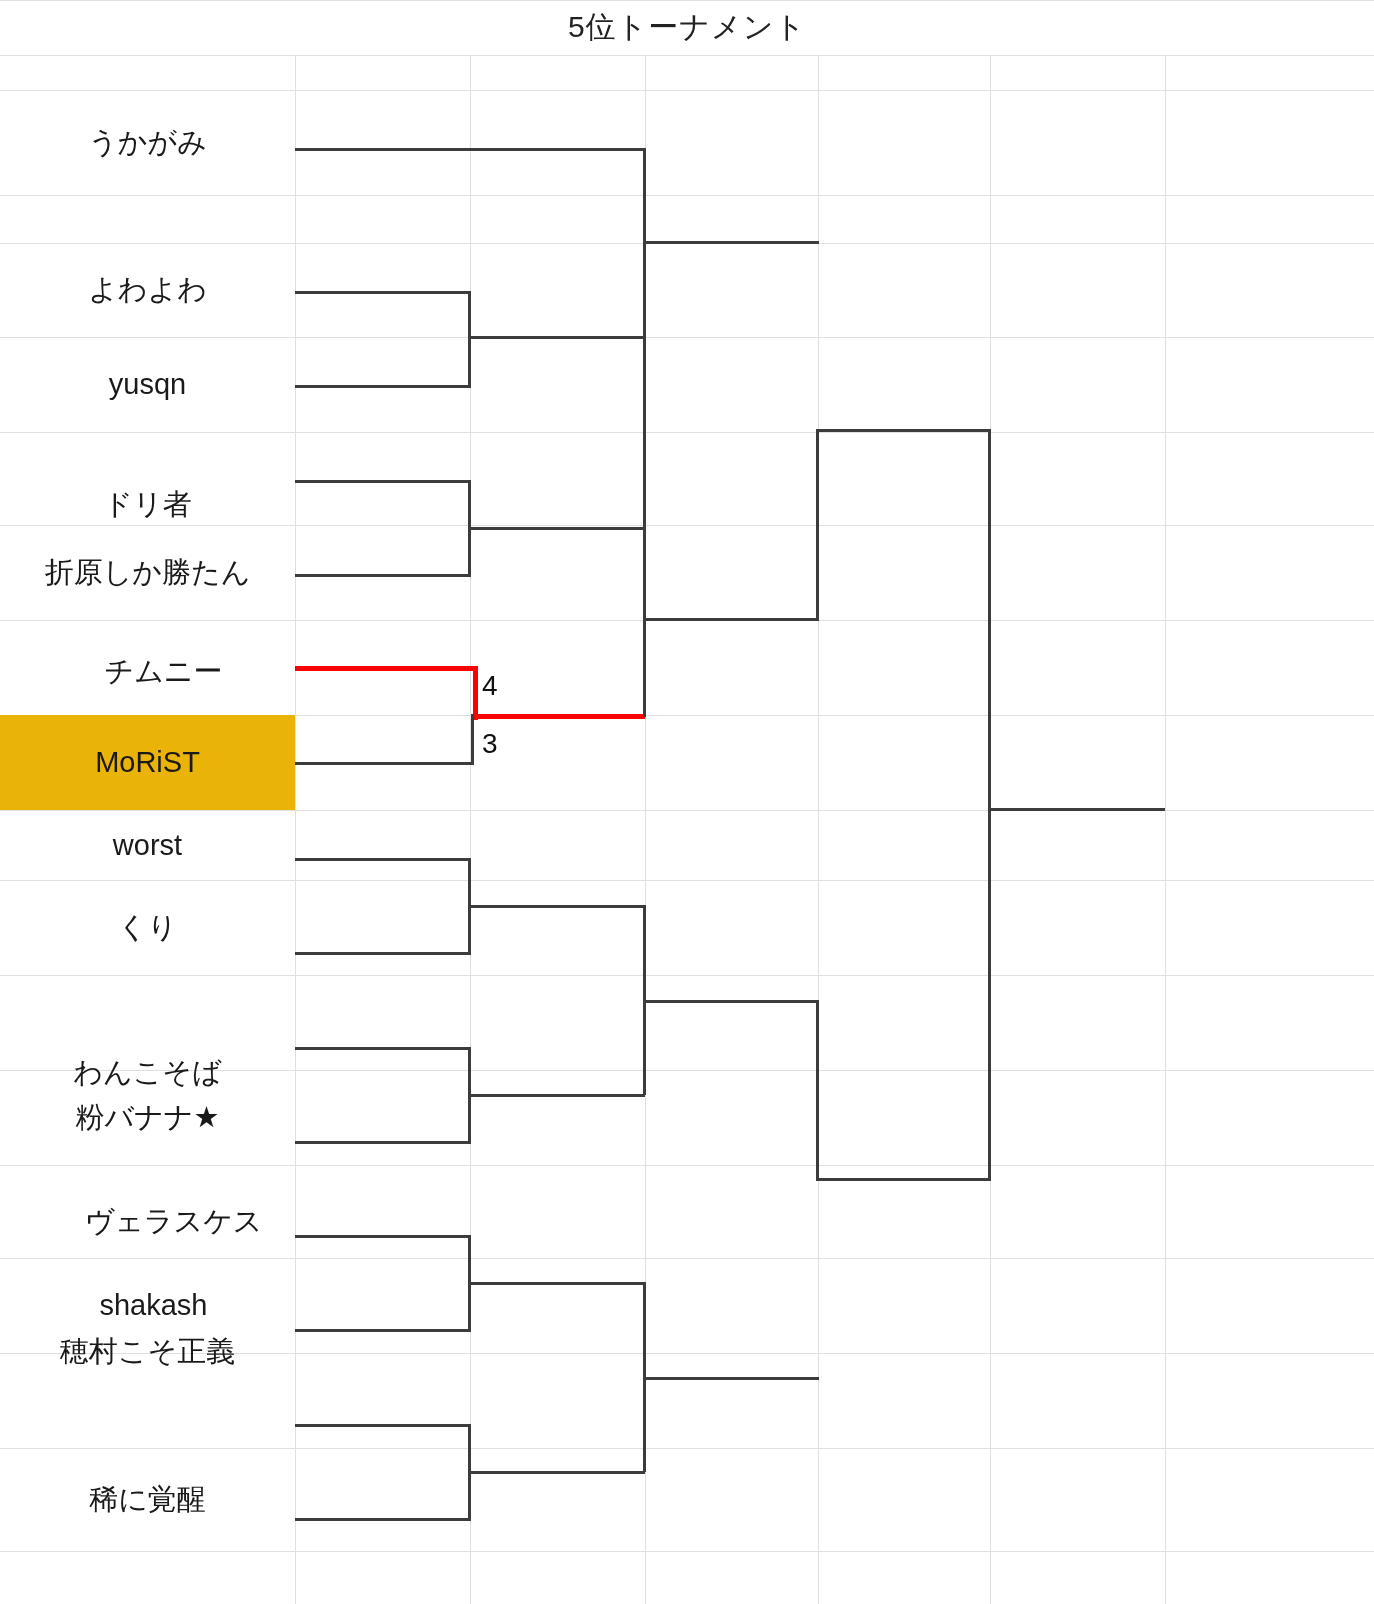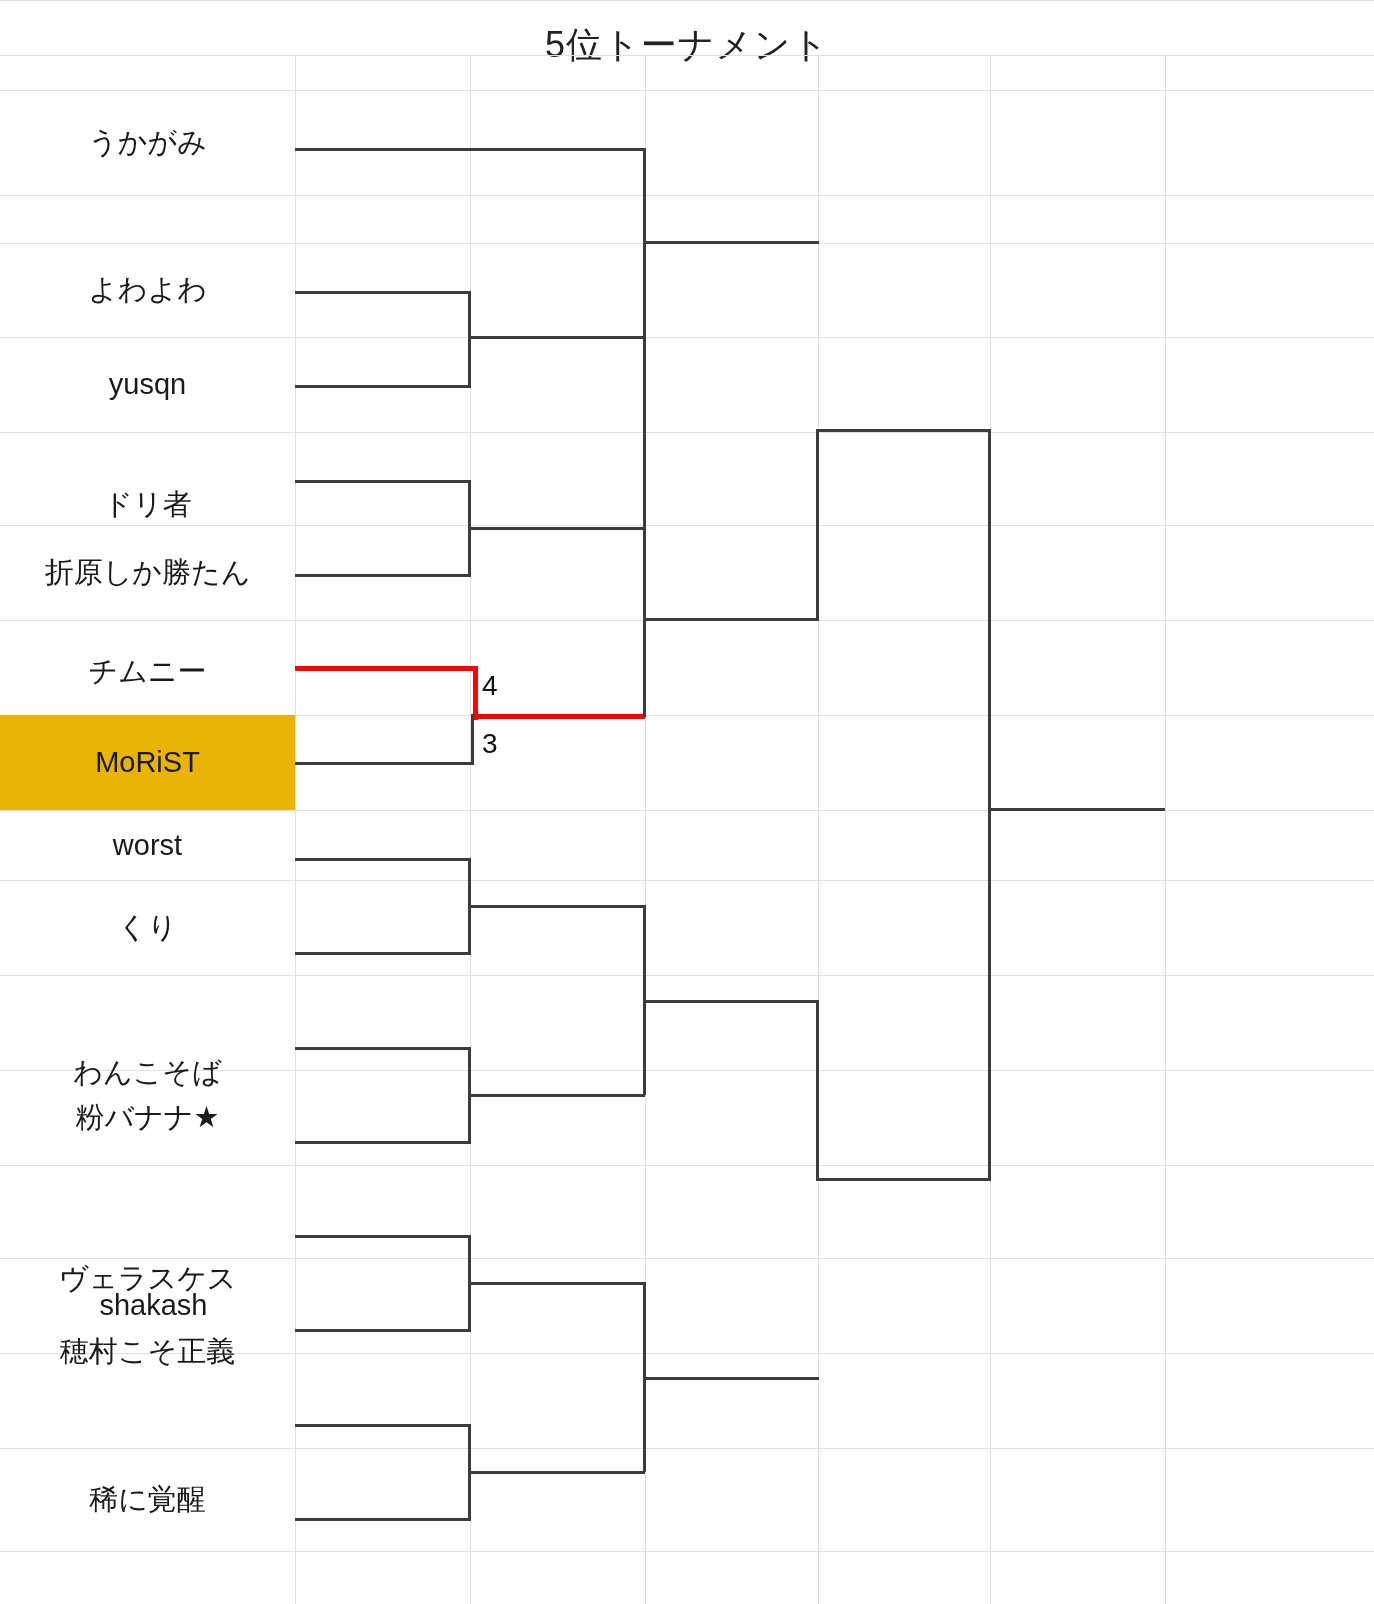--- a/index.html
+++ b/index.html
@@ -5,23 +5,23 @@
   html,body{margin:0;padding:0;background:#ffffff;}
   body{font-family:"Liberation Sans","DejaVu Sans",sans-serif;}
   #sheet{position:relative;width:1374px;height:1604px;background:#ffffff;overflow:hidden;}
 
   
   .gridline-h{position:absolute;left:0;height:1px;background:#e0e0e0;}
   .gridline-v{position:absolute;width:1px;background:#e0e0e0;}
 
   
   #title{
-    position:absolute;left:0;top:18px;width:1374px;height:55px;
+    position:absolute;left:0;top:0;width:1374px;height:55px;
     display:flex;align-items:center;justify-content:center;
-    font-size:36px;color:#222;letter-spacing:1px;
+    font-size:30px;color:#222;letter-spacing:1px;
   }
 
   
   .name-cell{
     position:absolute;left:0;width:295px;
     display:flex;align-items:center;justify-content:center;
     font-size:29px;color:#1a1a1a;
     box-sizing:border-box;
   }
   .name-cell.highlight{background:#eab308;}
@@ -83,39 +83,39 @@
       </div>
       <div class="name-cell" style="top: 337px; height: 95px;">
         <span>yusqn</span>
       </div>
       <div class="name-cell" style="top: 432px; height: 93px; align-items: flex-end;">
         <span>ドリ者</span>
       </div>
       <div class="name-cell" style="top: 525px; height: 95px;">
         <span>折原しか勝たん</span>
       </div>
-      <div class="name-cell" style="top: 620px; height: 103px;">
+      <div class="name-cell" style="top: 620px; height: 103px; margin-left: 16px;">
         <span>チムニー</span>
       </div>
       <div class="name-cell highlight" style="top: 715px; height: 95px;">
         <span>MoRiST</span>
       </div>
       <div class="name-cell" style="top: 810px; height: 70px;">
         <span>worst</span>
       </div>
       <div class="name-cell" style="top: 880px; height: 95px;">
         <span>くり</span>
       </div>
       <div class="name-cell" style="top: 1005px; height: 95px; margin-top: 20px;">
         <span>わんこそば</span>
       </div>
       <div class="name-cell" style="top: 1070px; height: 95px;">
         <span>粉バナナ★</span>
       </div>
-      <div class="name-cell" style="top: 1232px; height: 93px;">
+      <div class="name-cell" style="top: 1175px; height: 93px; margin-left: 26px;">
         <span>ヴェラスケス</span>
       </div>
       <div class="name-cell" style="top: 1258px; height: 95px; padding-left: 12px;">
         <span>shakash</span>
       </div>
       <div class="name-cell" style="top: 1304px; height: 95px;">
         <span>穂村こそ正義</span>
       </div>
       <div class="name-cell" style="top: 1448px; height: 103px;">
         <span>稀に覚醒</span>

